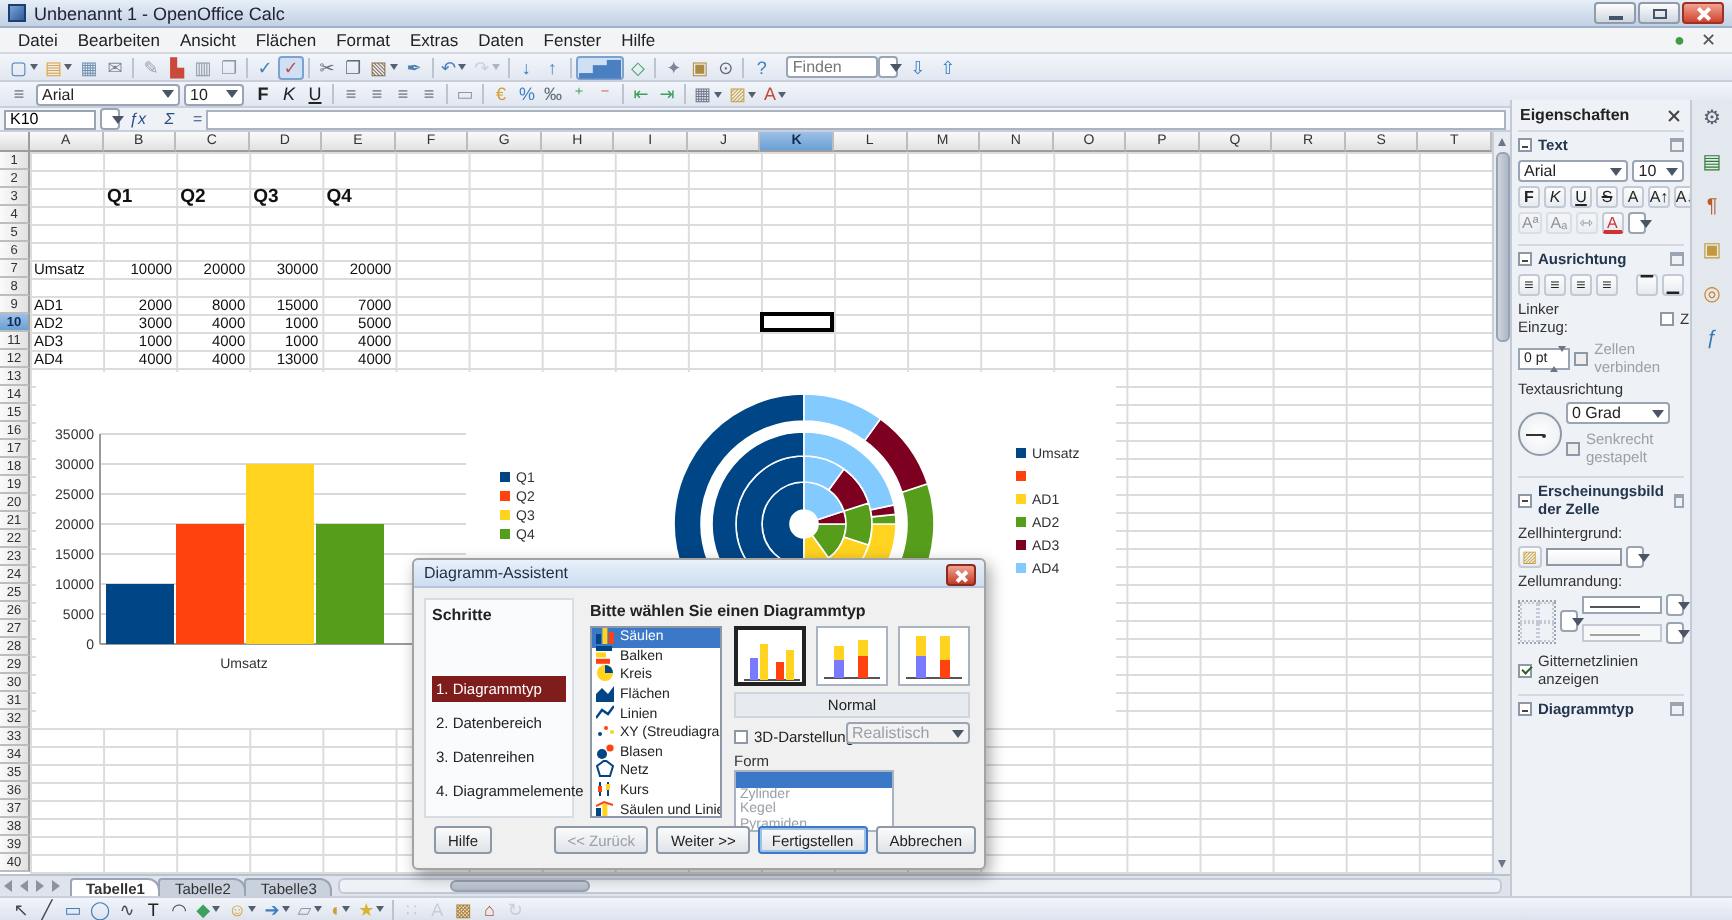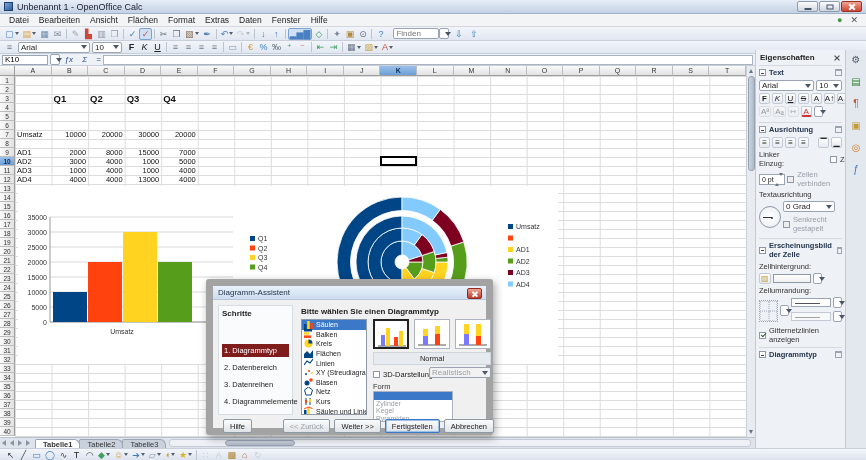--- a/index.html
+++ b/index.html
@@ -97,21 +97,21 @@
   .sheettab.active { background:#fff; font-weight:bold; }
   .hscroll { position:relative; flex:1; height:8px; margin:0 4px; background:#eef1f5; border:1px solid #c3cad5; border-radius:3px; }
   .hthumb { position:absolute; top:0; height:6px; margin:0; border-radius:3px; background:linear-gradient(#cdd4dd,#aeb8c6); border:1px solid #97a2b2; }
 
   
   .drawbar { position:absolute; left:0; top:448px; width:866px; height:12px; background:linear-gradient(#f2f5fa,#dde3ee);
     border-top:1px solid #c8cfdb; display:flex; align-items:center; padding:0 4px; }
 
   
   .dlg { position:absolute; left:206px; top:279px; width:287px; height:156px; background:#f0f0f0;
-    border:7px solid #a3a3a3; border-radius:3px; box-shadow:2px 3px 8px rgba(0,0,0,.35); z-index:30; font-size:8px; }
+    border:1px solid #a3a3a3; border-radius:3px; box-shadow:2px 3px 8px rgba(0,0,0,.35); z-index:30; font-size:8px; }
   .dlg-tb { height:14px; background:linear-gradient(#e9f1fb,#cdddf0); border-bottom:1px solid #b5c6dc; border-radius:3px 3px 0 0;
     display:flex; align-items:center; padding:0 5px; font-size:8px; color:#1e2f45; }
   .dlg-close { position:absolute; right:4px; top:2px; width:15px; height:11px; border-radius:2px;
     background:linear-gradient(#f0a492,#c23b28); border:1px solid #8e2a1b; }
   .dlg-close i, .dlg-close i:after { position:absolute; left:50%; top:50%; width:7px; height:1.5px; background:#fff; transform:translate(-50%,-50%) rotate(45deg); }
   .dlg-close i:after { content:""; transform:translate(-50%,-50%) rotate(90deg); width:7px; }
   .steps { position:absolute; left:5px; top:19px; width:75px; height:110px; background:#fafbfc; border:1px solid #d8dde4; padding:3px; }
   .steps-h { font-weight:bold; font-size:8px; margin-bottom:26px; }
   .steps li { list-style:none; font-size:7.5px; padding:2px 2px; margin-bottom:4px; white-space:nowrap; }
   .steps li.sel { background:#7f1d1d; color:#fff; }

